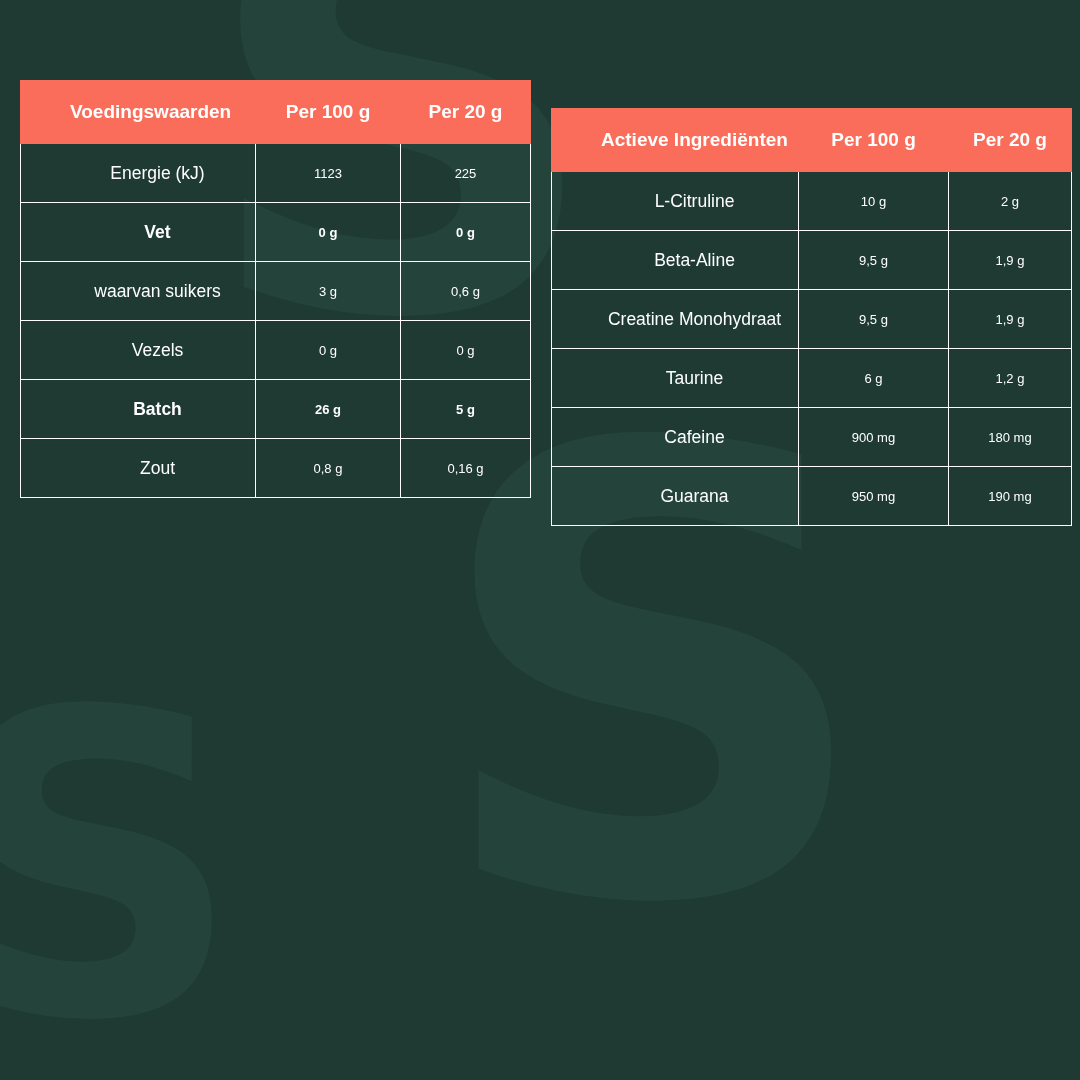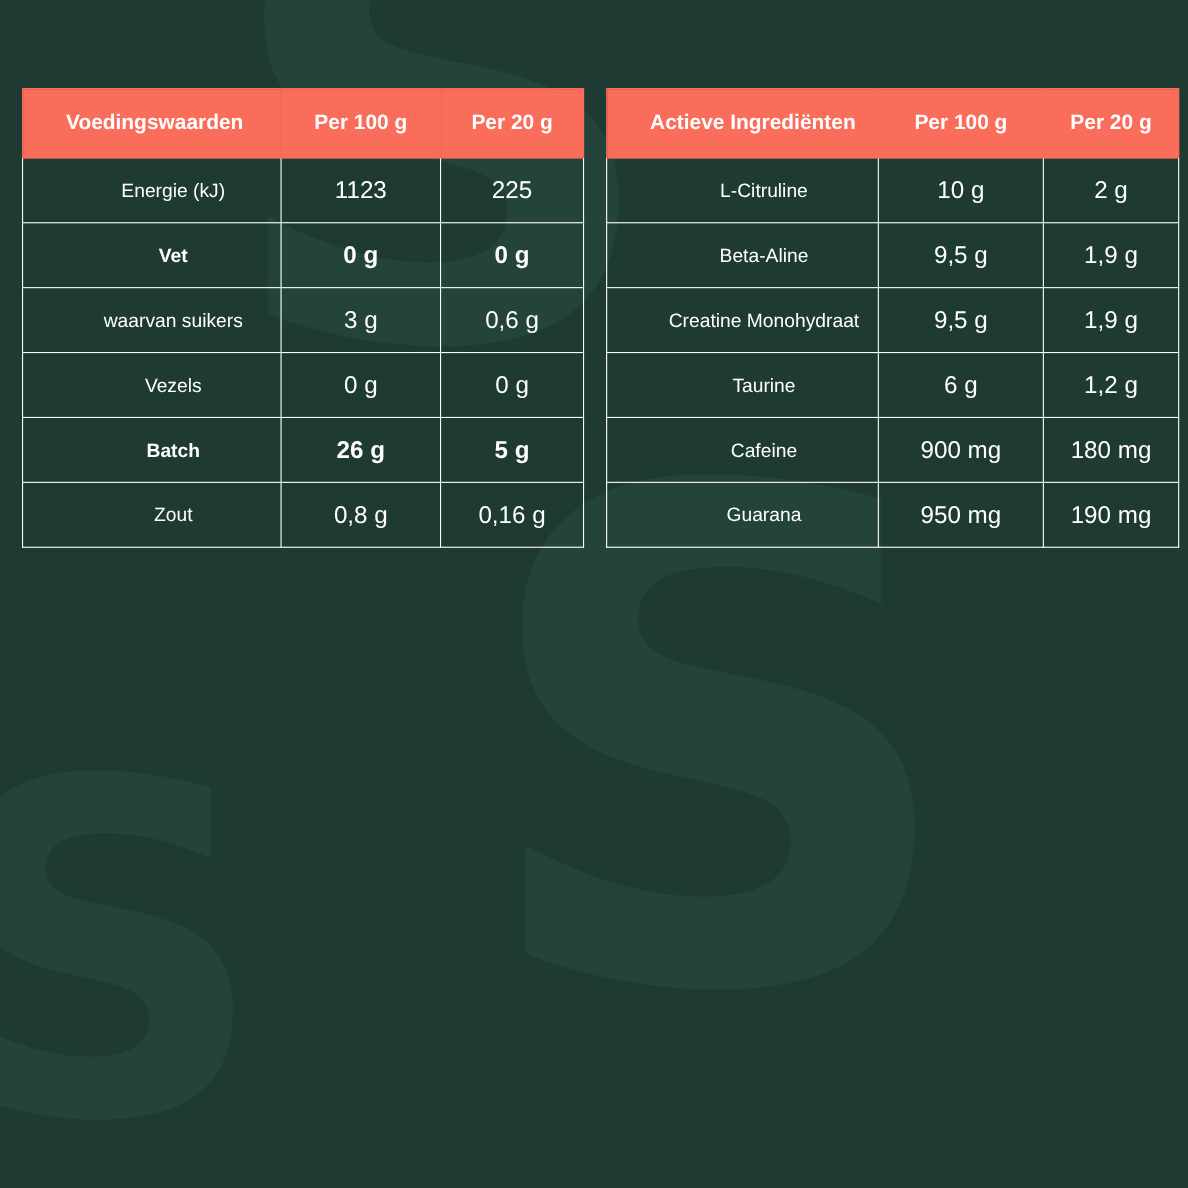--- a/index.html
+++ b/index.html
@@ -63,40 +63,40 @@
     display: flex;
     gap: 20px;
     align-items: flex-start;
   }
 
   table.nutri {
     border-collapse: collapse;
     table-layout: fixed;
   }
   table.nutri.left { width: 510px; }
-  table.nutri.right { width: 520px; }
+  table.nutri.right { width: 520px; margin-top: 28px; }
 
   table.nutri th, table.nutri td {
     border: 1px solid #ffffff;
     text-align: center;
     vertical-align: middle;
     height: 59px;
-    font-size: 22px;
+    font-size: 13px;
     font-weight: 400;
     color: #ffffff;
   }
   table.nutri thead th {
     background: #fa6d5a;
     border-color: #fa6d5a;
     font-size: 19px;
     font-weight: 700;
     height: 63px;
     color: #ffffff;
   }
-  table.nutri thead th.hdr-label { text-align: left; padding-left: 39px; }
+  table.nutri thead th.hdr-label { text-align: left; padding-left: 49px; }
   table.nutri tbody td.name { font-size: 17.5px; padding-left: 40px; }
   table.nutri tbody tr.bold td { font-weight: 700; }
 
   table.nutri.left col.c1 { width: 235px; }
   table.nutri.left col.c2 { width: 145px; }
   table.nutri.left col.c3 { width: 130px; }
 
   table.nutri.right col.c1 { width: 247px; }
   table.nutri.right col.c2 { width: 150px; }
   table.nutri.right col.c3 { width: 123px; }

